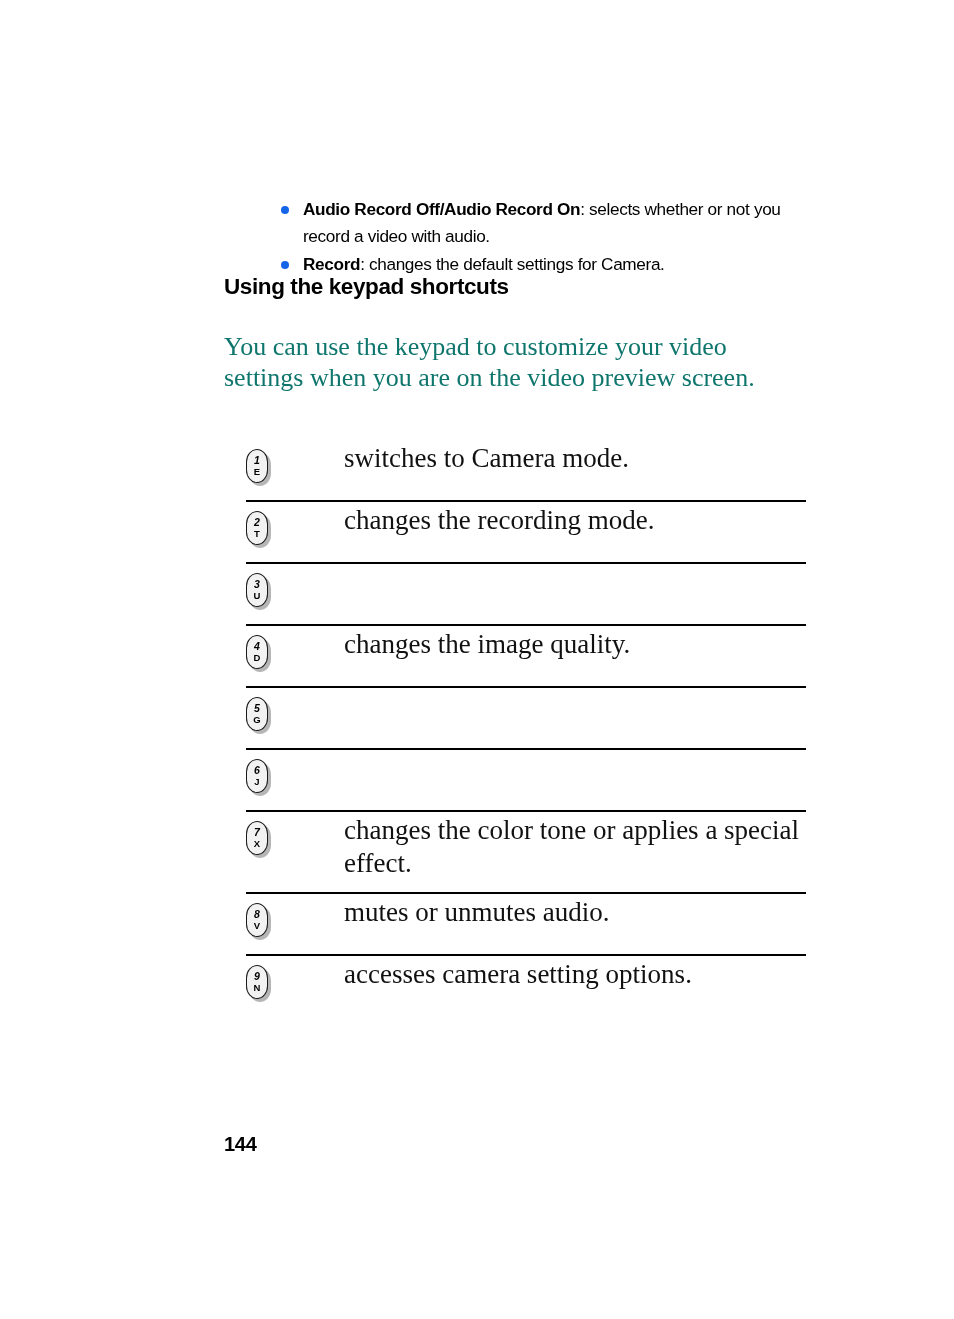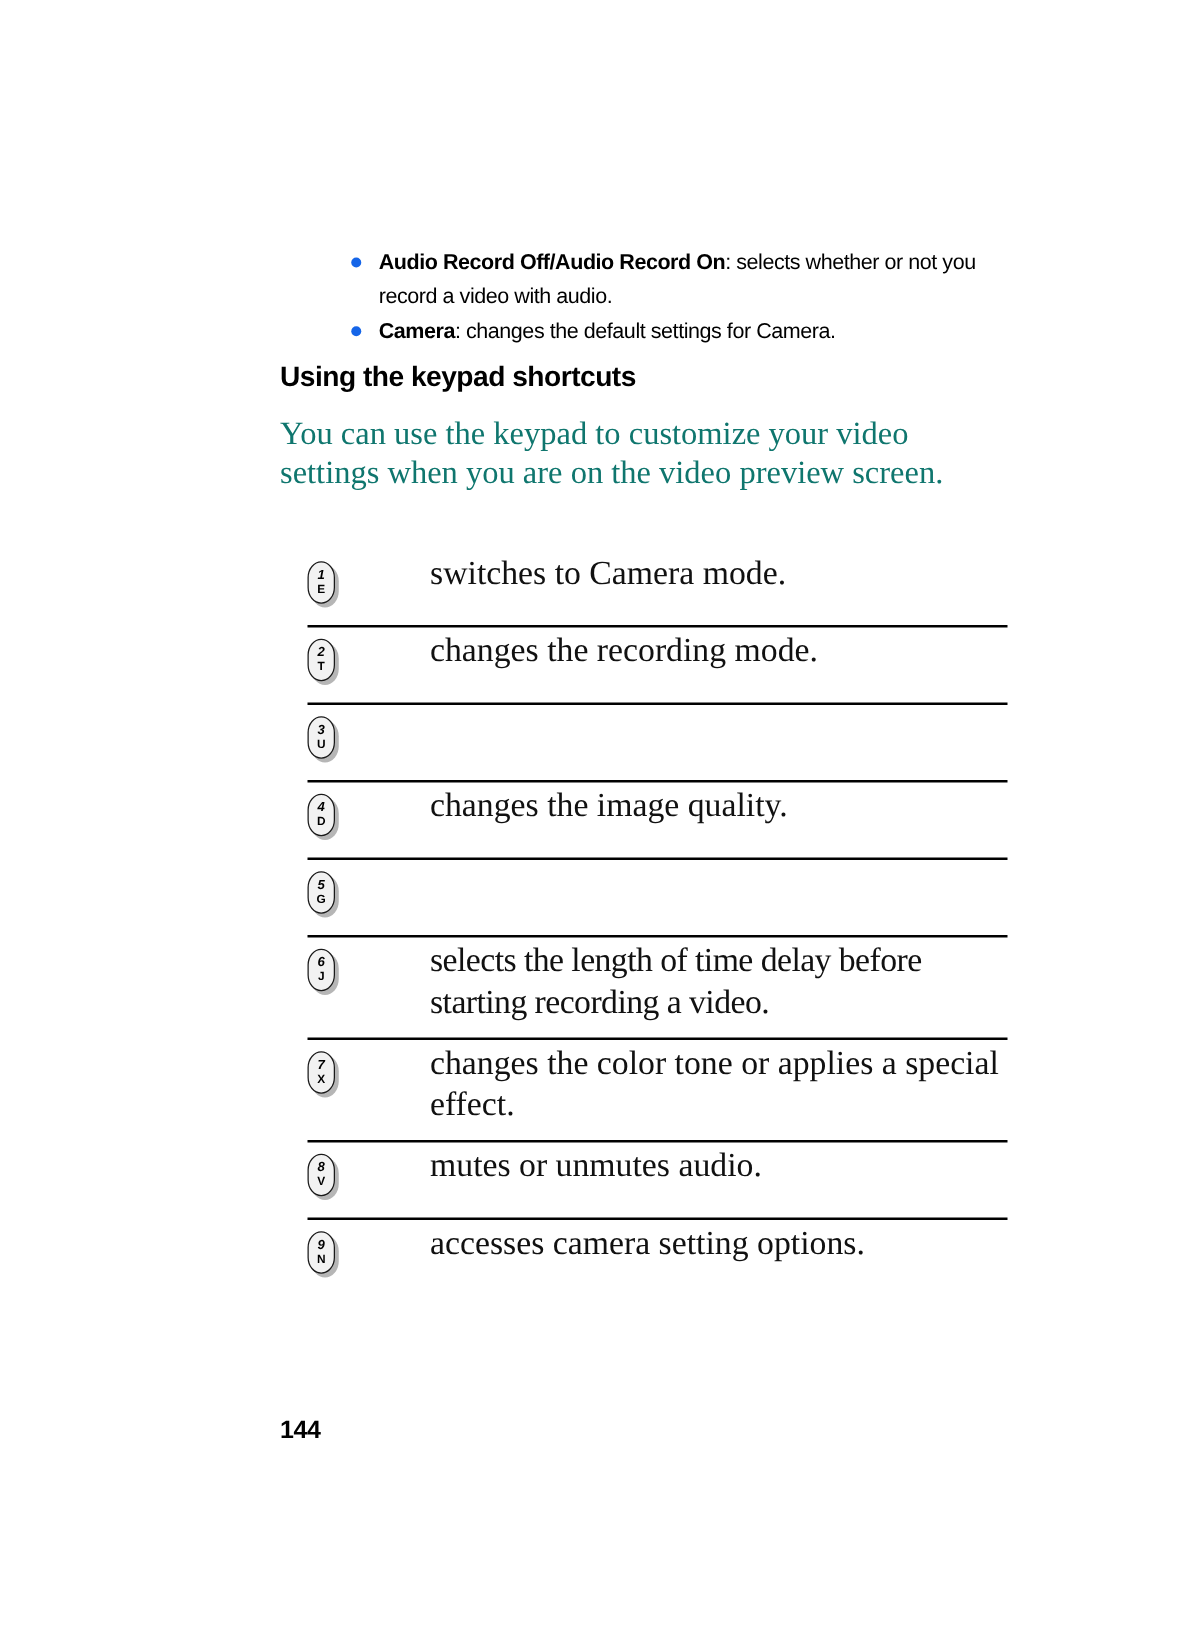--- a/index.html
+++ b/index.html
@@ -48,21 +48,21 @@
     height: 8px;
     border-radius: 50%;
     background: #1565E8;
   }
   .bullet-item .b { font-weight: bold; }
 
   
   .section-heading {
     position: absolute;
     left: 224px;
-    top: 289px;
+    top: 274px;
     font-family: "Liberation Sans", sans-serif;
     font-weight: bold;
     font-size: 22.5px;
     letter-spacing: -0.4px;
     color: #000;
   }
 
   
   .intro-paragraph {
     position: absolute;
@@ -182,21 +182,21 @@
 
 <div class="page">
 
   <div class="bullet-list">
     <div class="bullet-item">
       <span class="bullet-dot"></span>
       <span class="b">Audio Record Off/Audio Record On</span><span>: selects whether or not you record a video with audio.</span>
     </div>
     <div class="bullet-item">
       <span class="bullet-dot"></span>
-      <span class="b">Camera</span><span>: changes the default settings for Camera.</span>
+      <span class="b">Record</span><span>: changes the default settings for Camera.</span>
     </div>
   </div>
 
   <div class="section-heading">Using the keypad shortcuts</div>
 
   <div class="intro-paragraph">You can use the keypad to customize your video settings when you are on the video preview screen.</div>
 
   <div class="shortcut-table">
 
     <div class="shortcut-row">
@@ -265,21 +265,20 @@
     <div class="shortcut-row">
       <div class="key-cell">
         <div class="keycap">
           <div class="shadow"></div>
           <div class="body">
             <div class="num">6</div>
             <div class="letter">J</div>
           </div>
         </div>
       </div>
-      <div class="desc-cell tight">selects the length of time delay before starting recording a video.</div>
     </div>
 
     <div class="shortcut-row">
       <div class="key-cell">
         <div class="keycap">
           <div class="shadow"></div>
           <div class="body">
             <div class="num">7</div>
             <div class="letter">X</div>
           </div>

